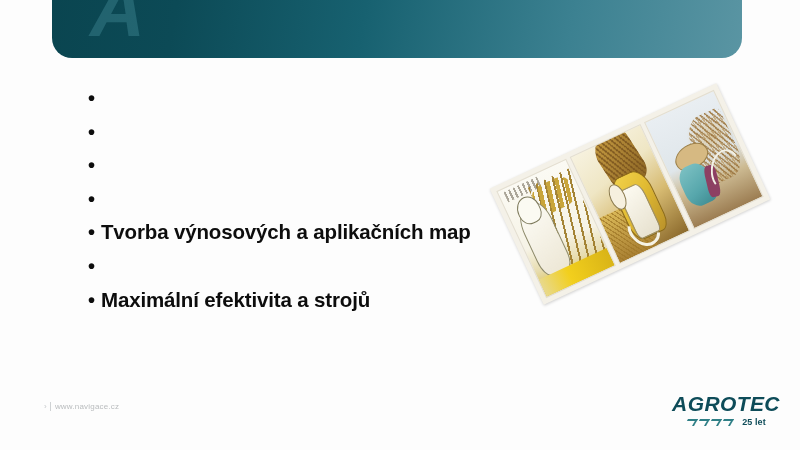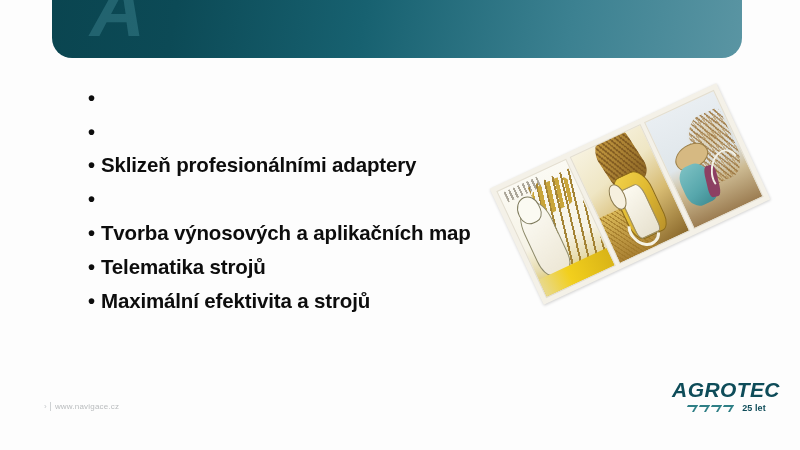--- a/index.html
+++ b/index.html
@@ -307,21 +307,21 @@
     display: inline-block;
     width: 1px;
     height: 9px;
     background: #cfd2d4;
     margin-right: 4px;
   }
 
   #footer-logo {
     position: absolute;
     right: 18px;
-    top: 379px;
+    top: 393px;
     width: 112px;
     text-align: center;
   }
   #logo-wordmark {
     font-size: 21px;
     font-weight: bold;
     font-style: italic;
     color: #0e4c59;
     letter-spacing: 0.4px;
     line-height: 1;
@@ -361,32 +361,30 @@
 
 <ul id="bullet-list">
   <li class="bullet-item">
     <span class="bullet-dot">•</span>
   </li>
   <li class="bullet-item">
     <span class="bullet-dot">•</span>
   </li>
   <li class="bullet-item">
     <span class="bullet-dot">•</span>
-    <span class="bullet-text">Sklizeň profesionálními adaptery</span>
   </li>
   <li class="bullet-item">
     <span class="bullet-dot">•</span>
   </li>
   <li class="bullet-item">
     <span class="bullet-dot">•</span>
     <span class="bullet-text">Tvorba výnosových a aplikačních map</span>
   </li>
   <li class="bullet-item">
     <span class="bullet-dot">•</span>
-    <span class="bullet-text">Telematika strojů</span>
   </li>
   <li class="bullet-item">
     <span class="bullet-dot">•</span>
     <span class="bullet-text">Maximální efektivita a strojů</span>
   </li>
 </ul>
 
 <div id="manuscript-photo">
   <div class="panel" id="panel-3">
     <div class="script"></div>

